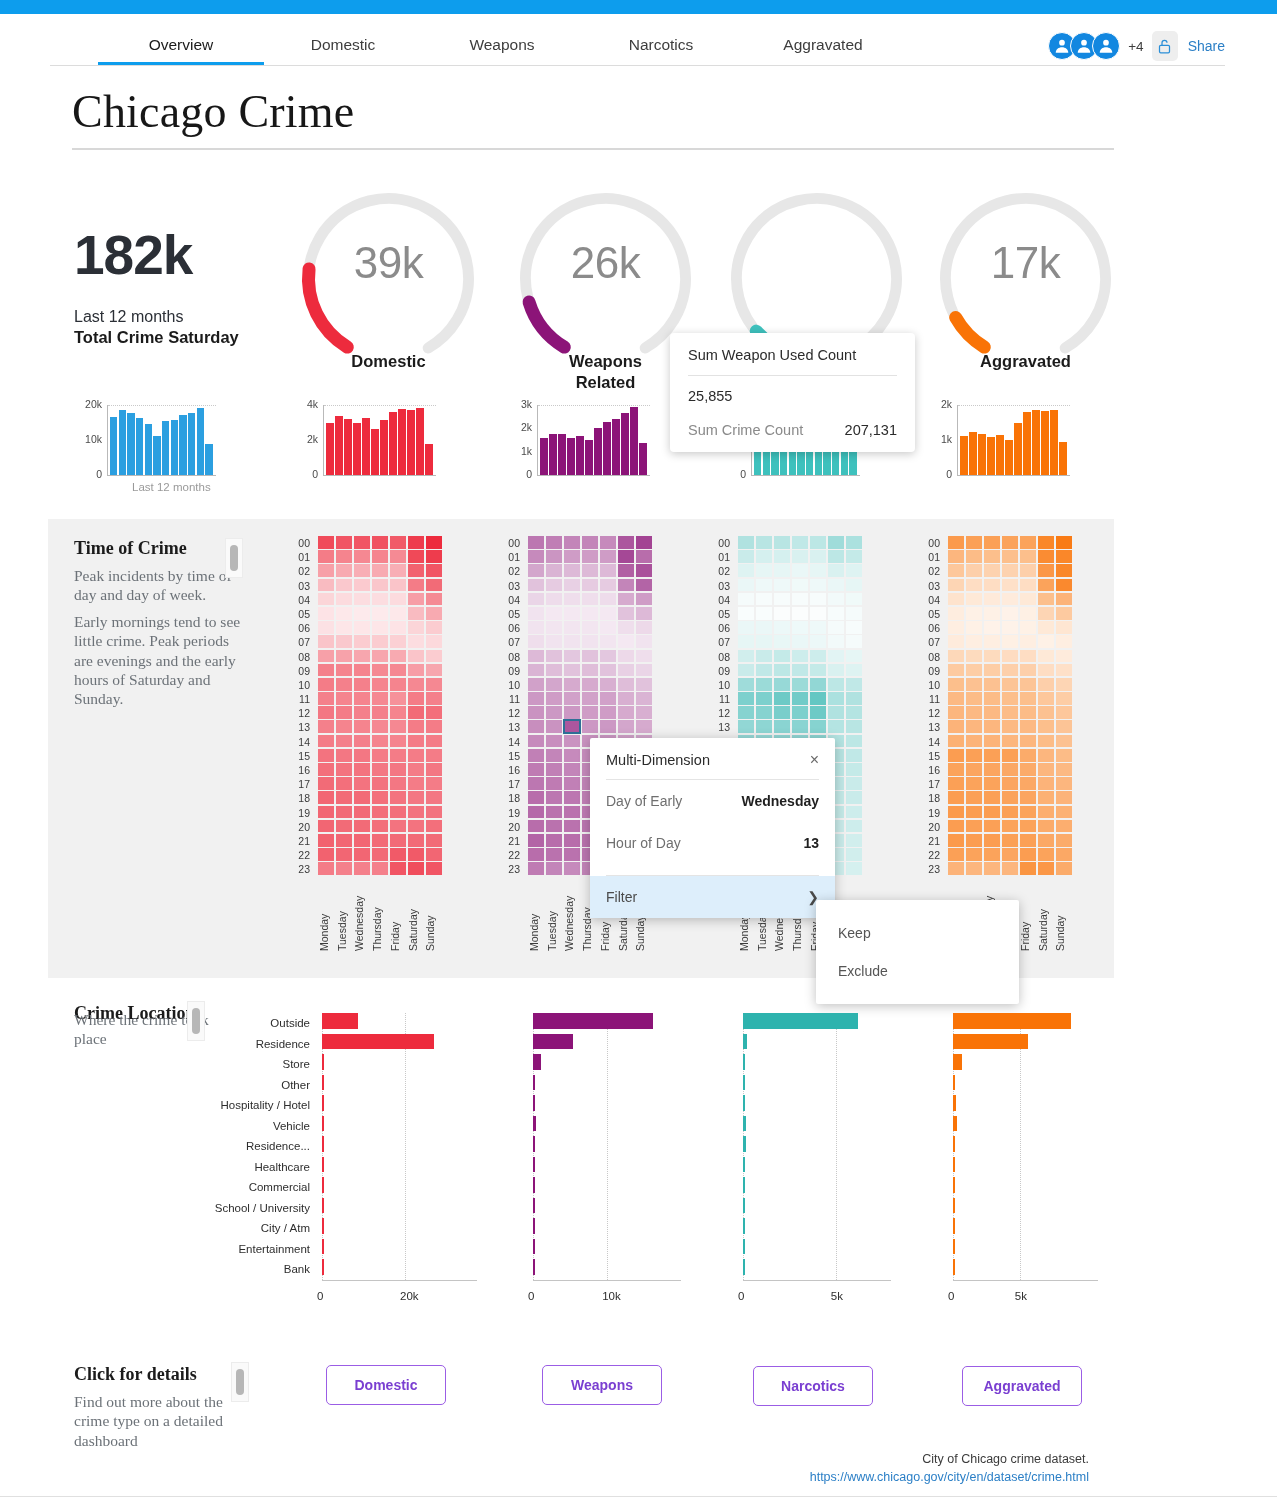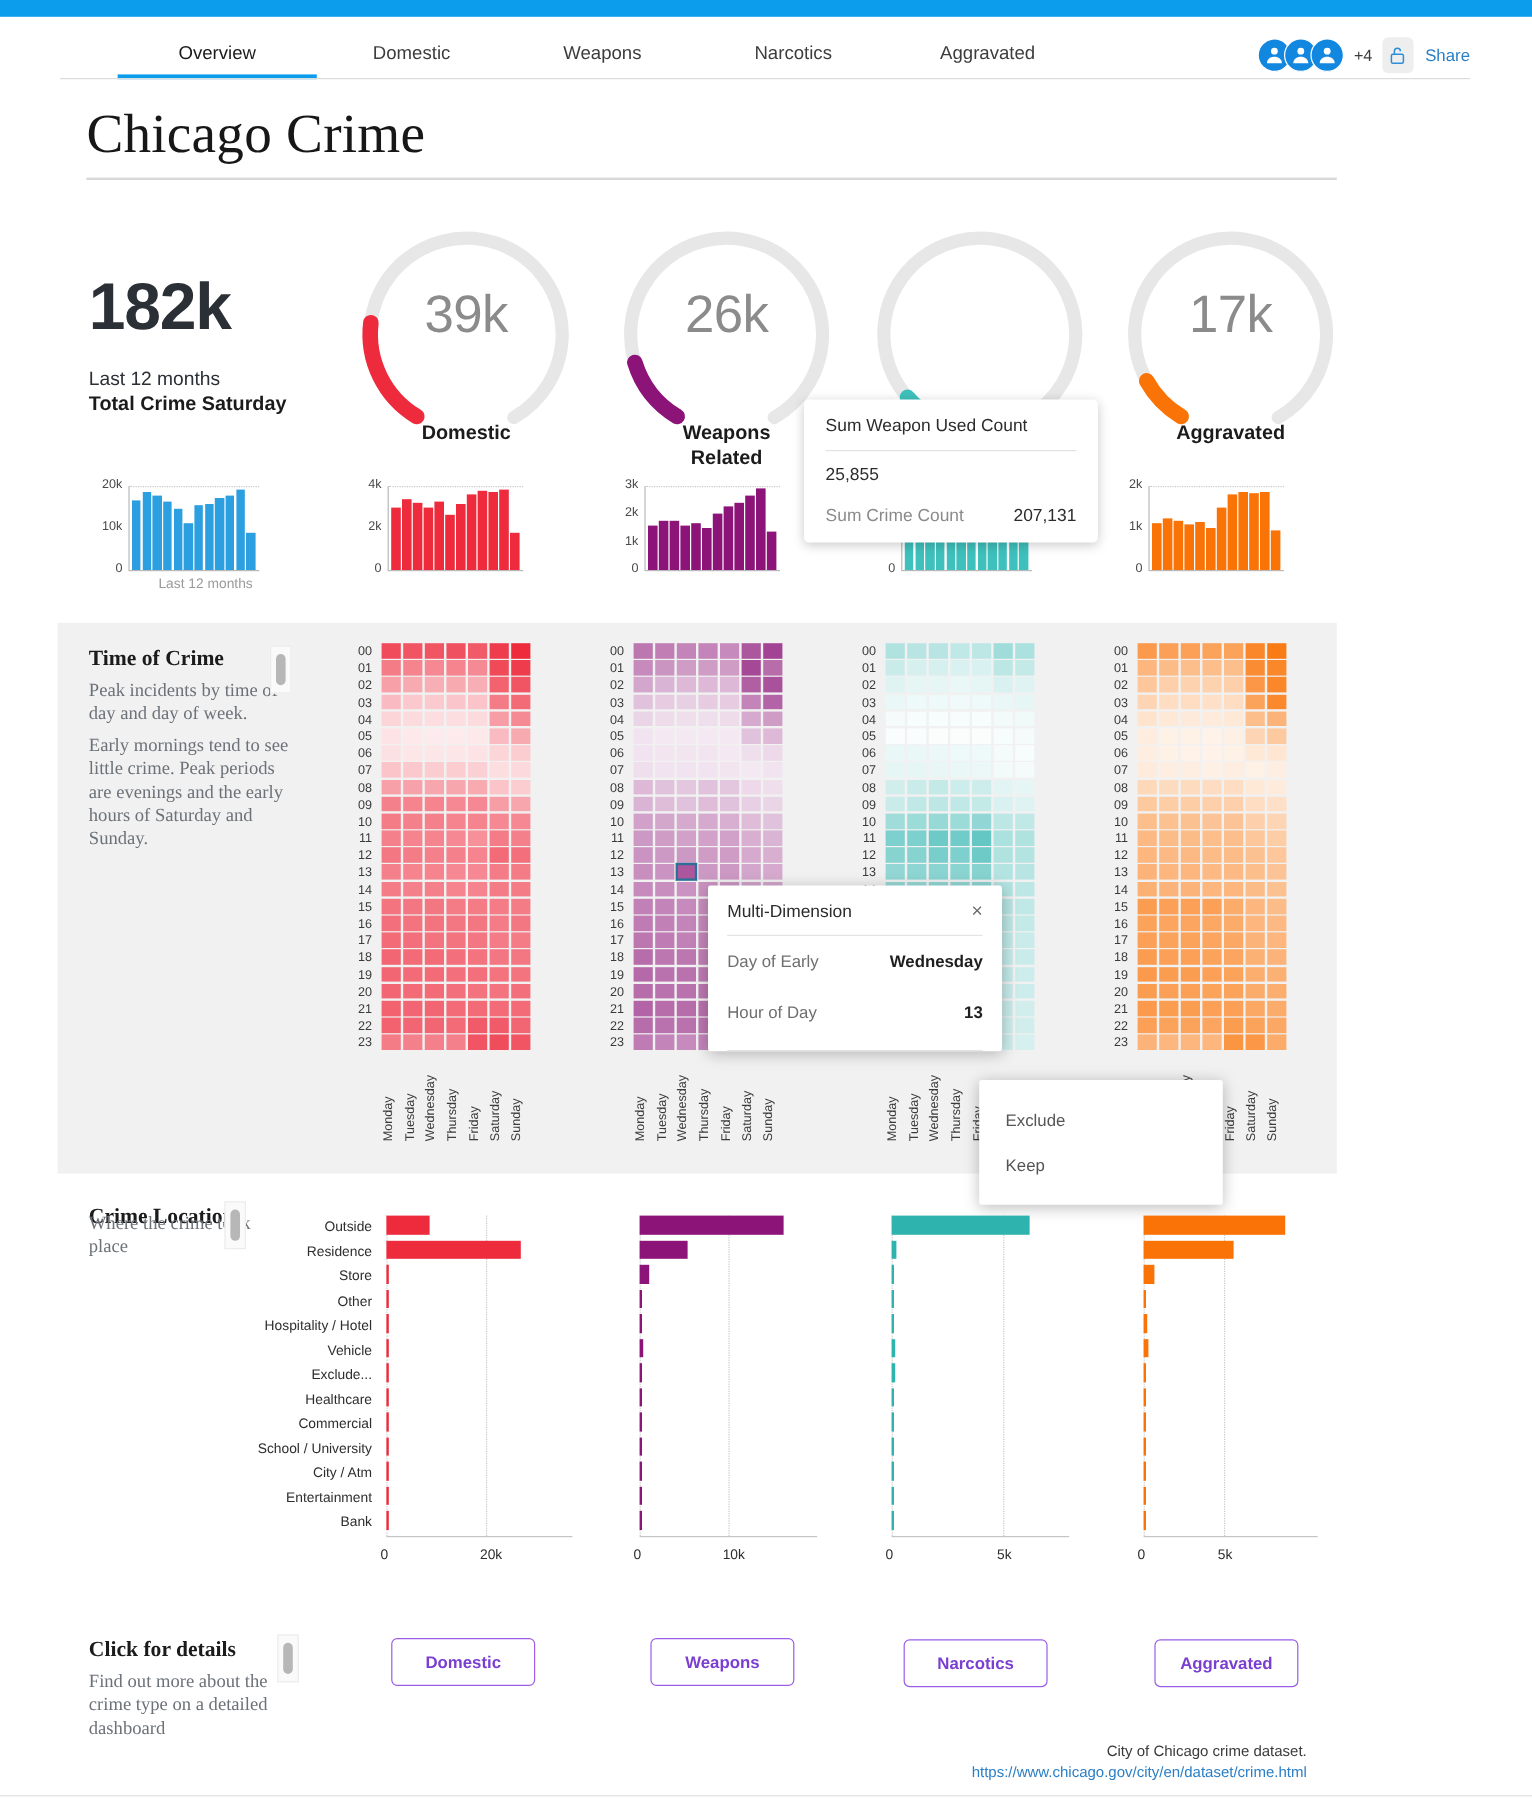--- a/index.html
+++ b/index.html
@@ -1217,42 +1217,46 @@
   <div class="ctx-rule"></div>
   <div class="ctx-row">
     <span class="k">Day of Early</span>
     <span class="v">Wednesday</span>
   </div>
   <div class="ctx-row">
     <span class="k">Hour of Day</span>
     <span class="v">13</span>
   </div>
   <div class="ctx-rule"></div>
+  <div class="ctx-filter">
+    <span>Filter</span>
+    <span>❯</span>
+  </div>
 </div>
 <div class="submenu" style="left:816px; top:900px;">
+  <div>Keep</div>
   <div>Exclude</div>
-  <div>Keep</div>
 </div>
 
 <div class="panel-head" style="left:74px; top:1003px; width:140px;">
   <div class="ph-title">Crime Location</div>
   <div class="ph-body" style="margin-top:-14px;">Where the crime took place</div>
 </div>
 <div class="scrollthumb" style="left:187px; top:1001px;">
     <i></i>
   </div>
 
 <div class="loc-labels" style="left:198px; top:1013px;">
     <span style="height: 20.5px; line-height: 20.5px;">Outside</span>
     <span style="height: 20.5px; line-height: 20.5px;">Residence</span>
     <span style="height: 20.5px; line-height: 20.5px;">Store</span>
     <span style="height: 20.5px; line-height: 20.5px;">Other</span>
     <span style="height: 20.5px; line-height: 20.5px;">Hospitality / Hotel</span>
     <span style="height: 20.5px; line-height: 20.5px;">Vehicle</span>
-    <span style="height: 20.5px; line-height: 20.5px;">Exclude...</span>
+    <span style="height: 20.5px; line-height: 20.5px;">Residence...</span>
     <span style="height: 20.5px; line-height: 20.5px;">Healthcare</span>
     <span style="height: 20.5px; line-height: 20.5px;">Commercial</span>
     <span style="height: 20.5px; line-height: 20.5px;">School / University</span>
     <span style="height: 20.5px; line-height: 20.5px;">City / Atm</span>
     <span style="height: 20.5px; line-height: 20.5px;">Entertainment</span>
     <span style="height: 20.5px; line-height: 20.5px;">Bank</span>
   </div>
 <div id="hbars">
     <div class="hbar" style="left: 322px; top: 1013px; width: 167px; height: 306.5px;">
       <div class="vgrid" style="left:0.0px;height:266.5px;"></div>

